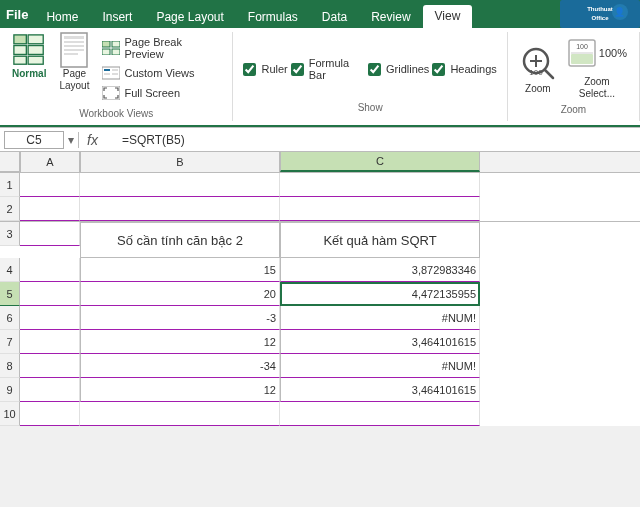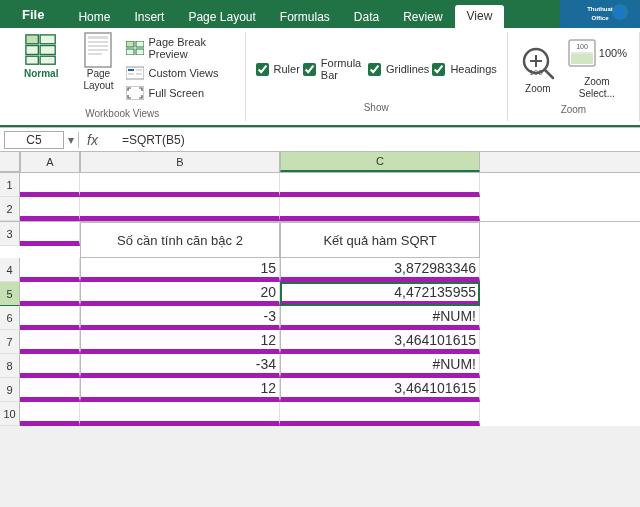--- a/index.html
+++ b/index.html
@@ -9,21 +9,21 @@
     .ribbon { background: #fff; border-bottom: 1px solid #c0c0c0; }
     .ribbon-tabs { display: flex; background: #217346; height: 28px; align-items: flex-end; }
     .ribbon-tab { padding: 4px 12px; font-size: 12px; color: #fff; cursor: pointer; }
     .ribbon-tab.active { background: #fff; color: #333; border-radius: 3px 3px 0 0; padding-bottom: 5px; }
 
     .ribbon-body { display: flex; padding: 4px 0; background: #fff; border-bottom: 2px solid #217346; }
     .ribbon-group { display: flex; flex-direction: column; padding: 0 8px; border-right: 1px solid #ddd; }
     .ribbon-group-content { display: flex; flex: 1; align-items: flex-start; gap: 4px; }
     .ribbon-group-label { font-size: 10px; color: #666; text-align: center; padding: 2px 0; }
 
-    .view-btn-large { display: flex; flex-direction: column; align-items: center; gap: 2px; cursor: pointer; padding: 2px 4px; margin-left: 12px; }
+    .view-btn-large { display: flex; flex-direction: column; align-items: center; gap: 2px; cursor: pointer; padding: 2px 4px; }
     .view-btn-large .icon-large { width: 32px; height: 32px; display: flex; align-items: center; justify-content: center; }
     .view-btn-large .btn-label { font-size: 10px; color: #333; text-align: center; line-height: 1.2; }
     .view-btn-large.active .btn-label { color: #217346; font-weight: bold; }
 
     .view-btns-small { display: flex; flex-direction: column; justify-content: center; gap: 2px; padding-top: 2px; }
     .view-btn-small { display: flex; align-items: center; gap: 4px; cursor: pointer; padding: 2px 4px; border-radius: 2px; }
     .view-btn-small .icon-small { width: 18px; height: 14px; display: flex; align-items: center; justify-content: center; }
     .view-btn-small .btn-label-small { font-size: 11px; color: #333; }
 
     
@@ -51,33 +51,33 @@
 
     
     .spreadsheet { display: flex; flex-direction: column; background: #fff; }
     .col-headers { display: flex; background: #f2f2f2; border-bottom: 1px solid #bbb; }
     .col-header { height: 20px; display: flex; align-items: center; justify-content: center; font-size: 11px; color: #333; border-right: 1px solid #bbb; border-left: 1px solid #bbb; background: #f2f2f2; }
     .col-header.active { background: #c6e0b4; border-bottom: 2px solid #217346; }
     .col-header-corner { width: 20px; height: 20px; background: #f2f2f2; border-right: 1px solid #bbb; border-bottom: 1px solid #bbb; }
     .grid-row { display: flex; }
     .row-num { width: 20px; min-width: 20px; height: 24px; background: #f2f2f2; border-right: 1px solid #bbb; border-bottom: 1px solid #e0e0e0; display: flex; align-items: center; justify-content: center; font-size: 11px; color: #333; }
     .row-num.active { background: #c6e0b4; border-bottom: 1px solid #217346; }
-    .cell { height: 24px; border-right: 1px solid #e0e0e0; border-bottom: 5px solid #a21caf; font-size: 14px; display: flex; align-items: center; overflow: hidden; padding: 0 3px; color: #333; }
+    .cell { height: 24px; border-right: 1px solid #e0e0e0; border-bottom: 1px solid #a21caf; font-size: 11px; display: flex; align-items: center; overflow: hidden; padding: 0 3px; color: #333; }
     .cell.selected { outline: 2px solid #217346; outline-offset: -2px; background: #fff; }
     .cell.col-a { width: 60px; min-width: 60px; }
     .cell.col-b { width: 200px; min-width: 200px; justify-content: flex-end; }
     .cell.col-b-header { width: 200px; min-width: 200px; justify-content: center; border-right: 1px solid #bbb; border-left: 1px solid #bbb; }
     .cell.col-c { width: 200px; min-width: 200px; justify-content: flex-end; }
     .cell.col-c-header { width: 200px; min-width: 200px; justify-content: center; }
     .cell.header-row { background: #fff; font-weight: normal; height: 36px; border: 1px solid #bbb; align-items: center; }
     .cell.error { color: #333; }
     .grid-row.header-row-r { border-top: 1px solid #bbb; }
 
     
-    .file-btn { background: #217346; color: #fff; font-size: 13px; font-weight: bold; padding: 4px 22px; border: none; cursor: pointer; height: 28px; }
+    .file-btn { background: #217346; color: #fff; font-size: 13px; font-weight: bold; padding: 4px 6px; border: none; cursor: pointer; height: 28px; }
   </style>
 </head>
 <body>
 
 <div class="ribbon">
   <div class="ribbon-tabs">
     <button class="file-btn">File</button>
     <div class="ribbon-tab">Home</div>
     <div class="ribbon-tab">Insert</div>
     <div class="ribbon-tab">Page Layout</div>

